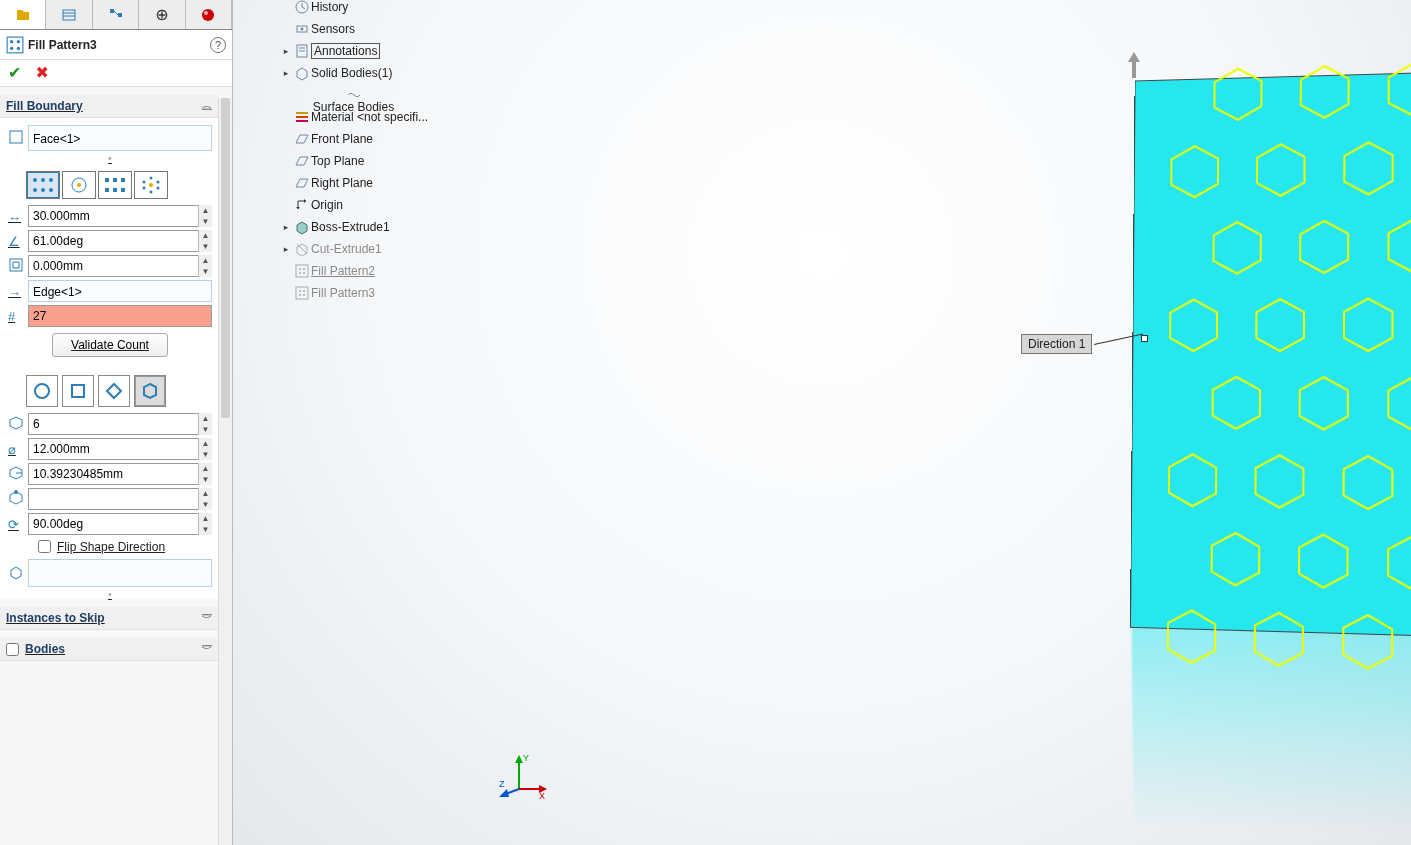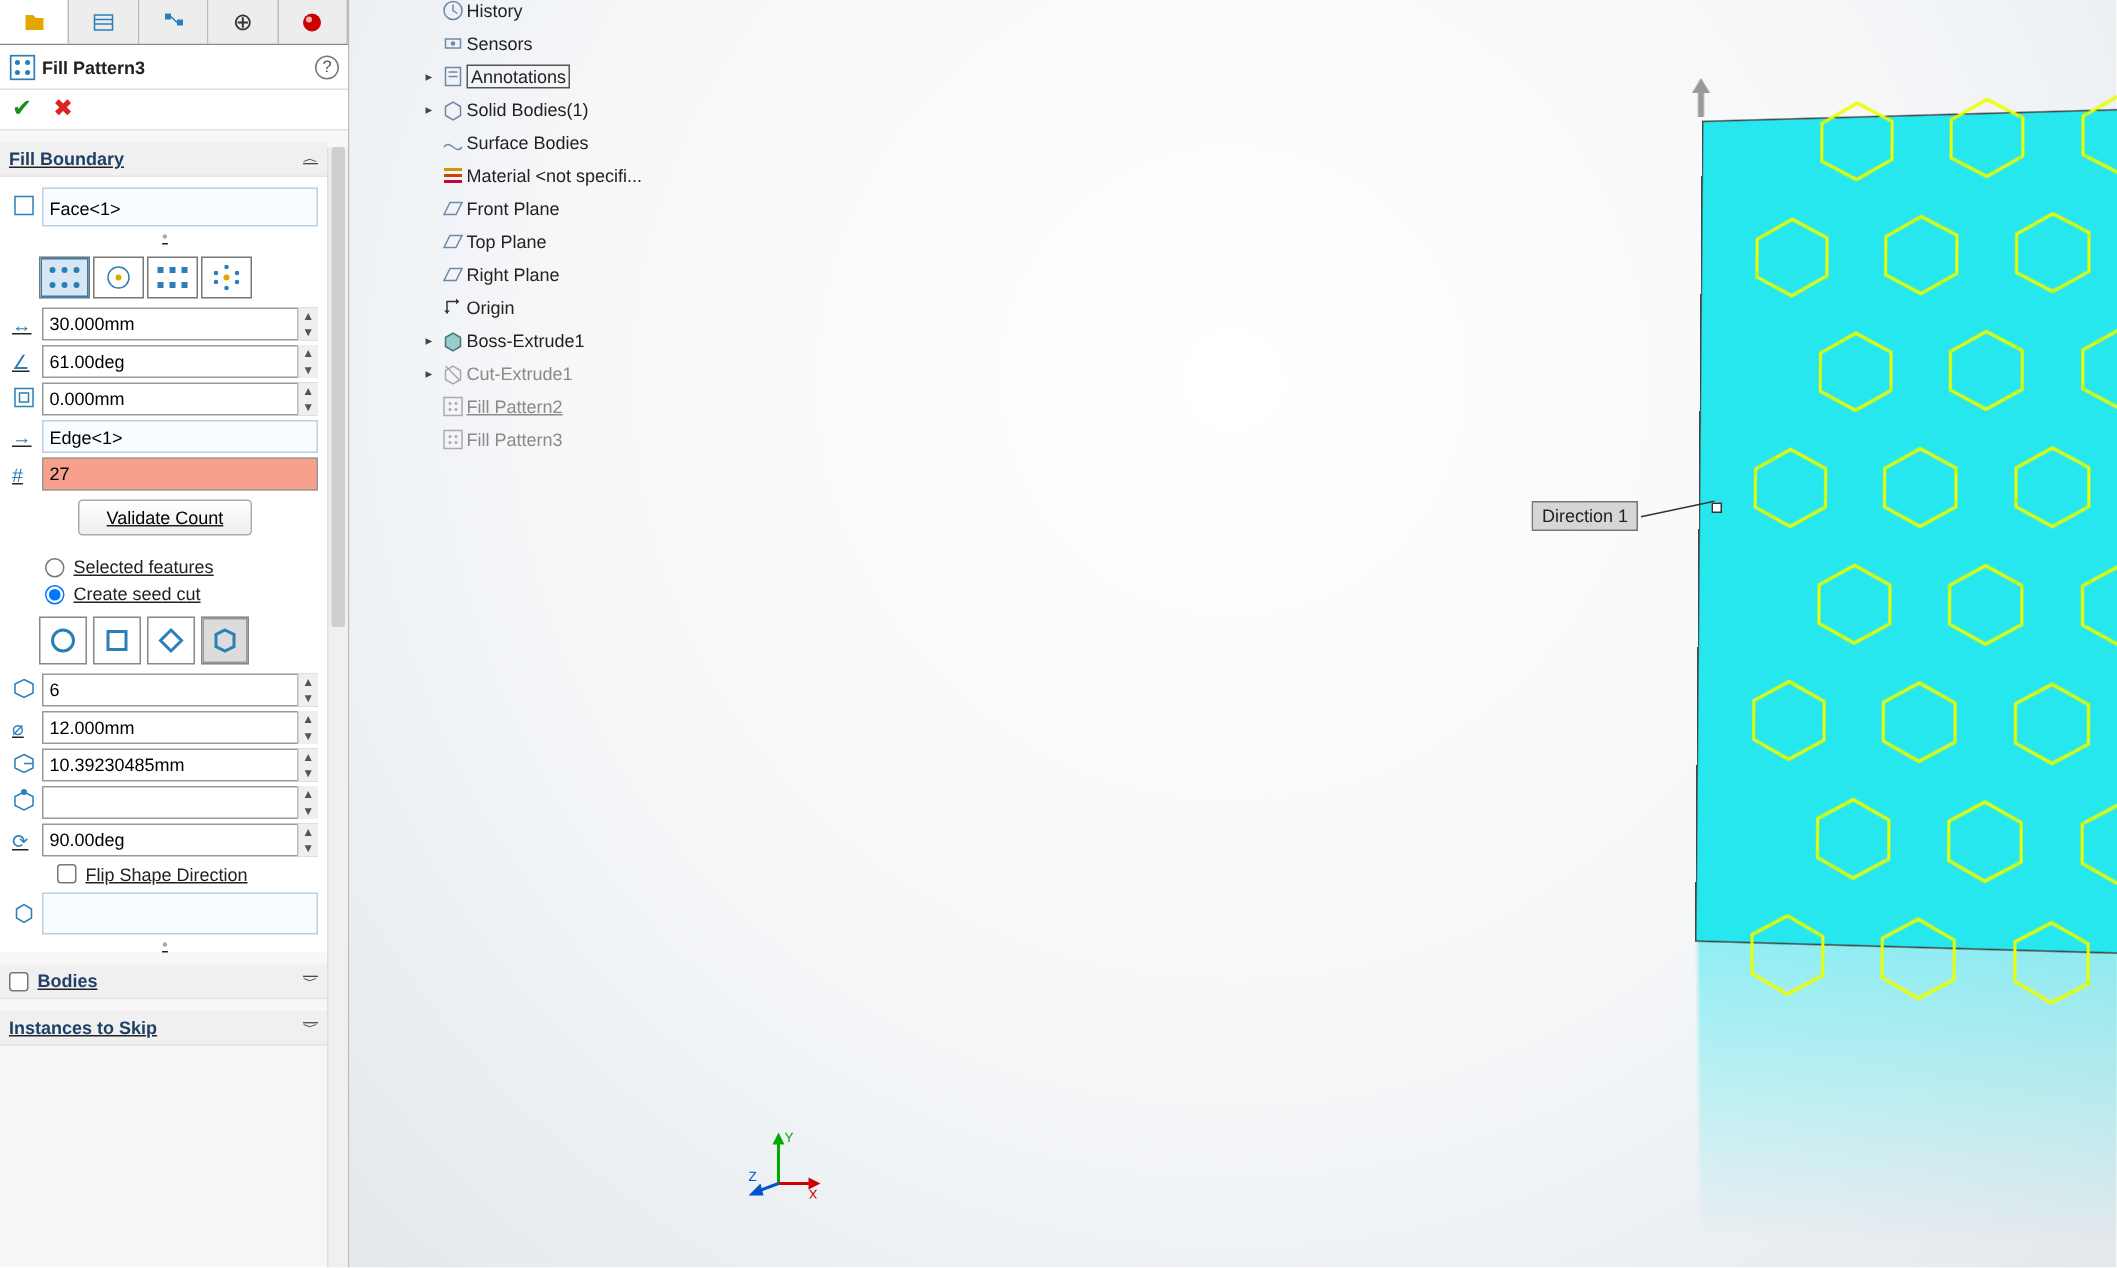--- a/index.html
+++ b/index.html
@@ -455,30 +455,20 @@
         <div class="field-row">
           <span class="ficon">#</span>
           <div class="input-box">
             <input type="text" class="err" value="27" style="">
           </div>
         </div>
         <button class="validate-btn">Validate Count</button>
       </div>
 
       <div class="section-body">
-        <div class="radio-block">
-          <div class="radio-row">
-            <input type="radio" name="ff" style="">
-            <span>Selected features</span>
-          </div>
-          <div class="radio-row">
-            <input type="radio" name="ff" checked="" style="">
-            <span>Create seed cut</span>
-          </div>
-        </div>
 
         <div class="shape-toggle">
           <div class="opt">
               <svg width="18" height="18">
                 <circle cx="9" cy="9" r="7" fill="none" stroke="#2a7fb8" stroke-width="2"></circle>
               </svg>
             </div>
           <div class="opt">
               <svg width="18" height="18">
                 <rect x="3" y="3" width="12" height="12" fill="none" stroke="#2a7fb8" stroke-width="2"></rect>
@@ -570,31 +560,31 @@
                 <path d="M3 6l5-3 5 3v6l-5 3-5-3z" fill="none" stroke="#2a7fb8"></path>
               </svg>
           </span>
           <div class="input-box">
             <input type="text" class="sel-box" style="height: 28px;" value="">
           </div>
         </div>
         <div class="sel-handle">•</div>
       </div>
 
+      <div class="section-head" style="margin-bottom:6px">
+        <span>Instances to Skip</span>
+        <span class="chev" style="transform:scaleY(-0.7)">︿</span>
+      </div>
+
       <div class="section-head">
         <input type="checkbox" style="margin: 0px 6px 0px 0px;">
         <span>Bodies</span>
         <span class="chev" style="transform:scaleY(-0.7)">︿</span>
       </div>
 
-      <div class="section-head" style="margin-bottom:6px">
-        <span>Instances to Skip</span>
-        <span class="chev" style="transform:scaleY(-0.7)">︿</span>
-      </div>
-
     </div>
     <div class="fake-scroll">
         <div class="thumb"></div>
       </div>
   </div>
 
   <div class="panel-splitter">◦</div>
 
   <div class="viewport">
 
@@ -632,21 +622,21 @@
         </div>
         <div class="node" style="padding-left: 28px;">
           <span class="exp">▸</span>
           <span class="ticon">
             <svg class="svgico" viewBox="0 0 16 16">
               <path d="M3 6l5-3 5 3v6l-5 3-5-3z" fill="none" stroke="#6c8aa8"></path>
             </svg>
           </span>
           <span>Solid Bodies(1)</span>
         </div>
-        <div class="node" style="padding-left: 28px;">
+        <div class="node" style="padding-left: 28px; flex-direction: column;">
           <span class="exp"></span>
           <span class="ticon">
             <svg class="svgico" viewBox="0 0 16 16">
               <path d="M2 11c4-6 8 6 12 0" fill="none" stroke="#6c8aa8"></path>
             </svg>
           </span>
           <span>Surface Bodies</span>
         </div>
         <div class="node" style="padding-left: 28px;">
           <span class="exp"></span>

